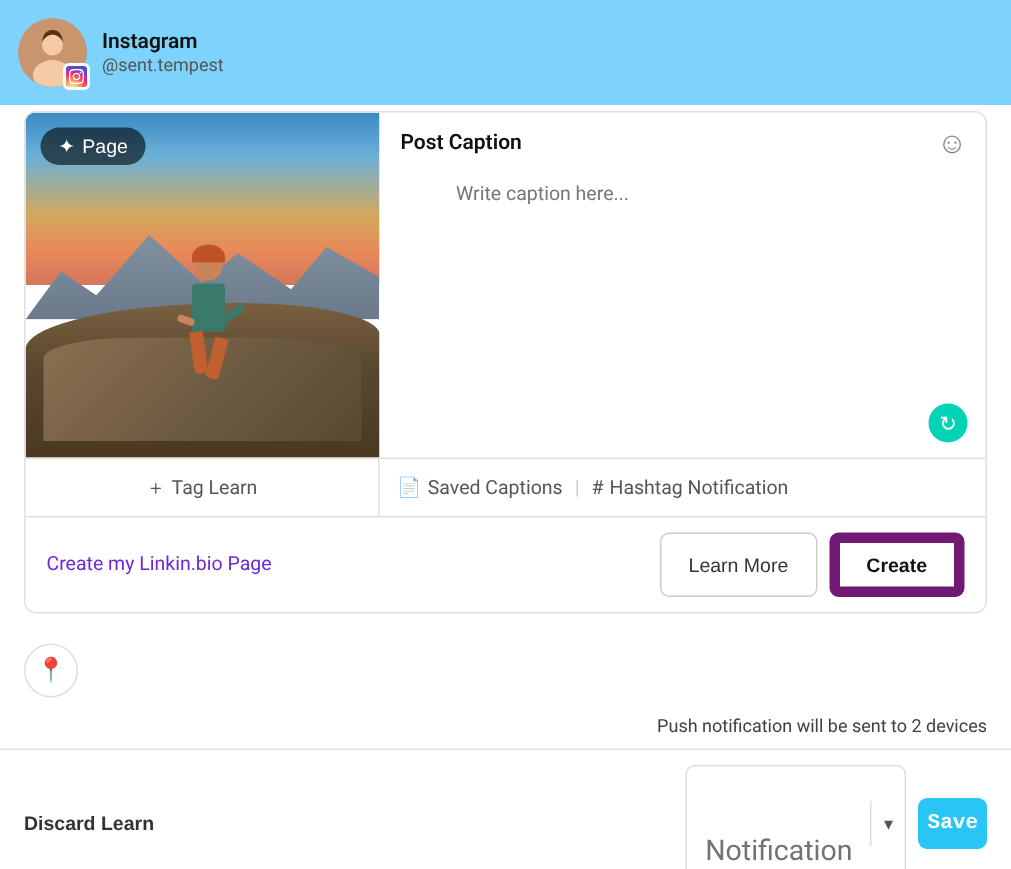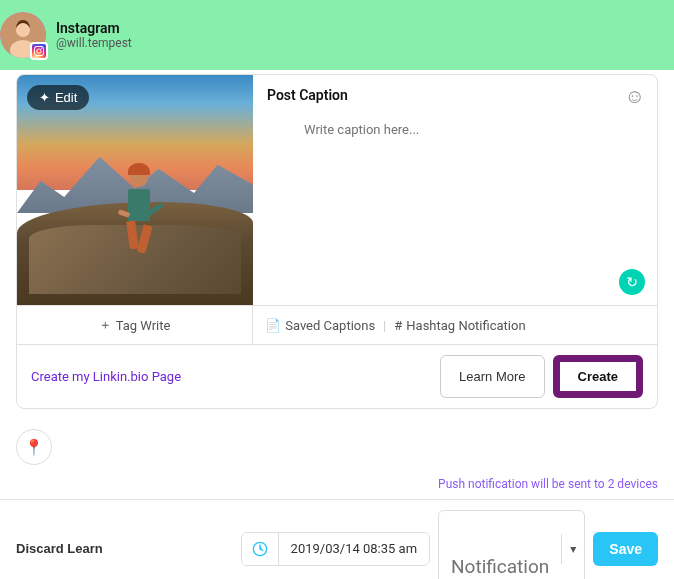--- a/index.html
+++ b/index.html
@@ -8,22 +8,22 @@
       background: #f5f5f5;
       width: 674px;
       min-height: 579px;
       background: #fff;
     }
 
     
     .header {
       display: flex;
       align-items: center;
-      padding: 12px 0;
-      background: #86efac;
+      padding: 12px 12px;
+      background: #7dd3fc;
     }
     .avatar-wrap {
       position: relative;
       width: 46px;
       height: 46px;
       margin-right: 10px;
     }
     .avatar-circle {
       width: 46px;
       height: 46px;
@@ -246,21 +246,21 @@
       cursor: pointer;
       font-size: 16px;
       color: #555;
     }
 
     
     .notification-row {
       text-align: right;
       padding: 4px 16px 8px 16px;
       font-size: 12px;
-      color: #8b5cf6;
+      color: #404040;
     }
 
     
     .footer-bar {
       display: flex;
       align-items: center;
       justify-content: space-between;
       padding: 10px 16px;
       border-top: 1px solid #e0e0e0;
       background: #fff;
@@ -319,24 +319,25 @@
       font-size: 12px;
       color: #555;
       border-left: 1px solid #ddd;
       cursor: pointer;
     }
     .save-btn {
       background: #29c5f6;
       color: #fff;
       border: none;
       border-radius: 6px;
-      padding: 9px 16px;
+      padding: 9px 6px;
       font-size: 14px;
       font-weight: 600;
       cursor: pointer;
+      font-family: Liberation Mono, monospace;
     }
 
     
     .photo-bg {
       width: 100%;
       height: 230px;
       position: relative;
       overflow: hidden;
     }
     .photo-sky {
@@ -443,21 +444,21 @@
       </svg>
     </div>
     <div class="instagram-badge">
       <svg viewBox="0 0 24 24" fill="white" xmlns="http://www.w3.org/2000/svg">
         <path d="M12 2.163c3.204 0 3.584.012 4.85.07 3.252.148 4.771 1.691 4.919 4.919.058 1.265.069 1.645.069 4.849 0 3.205-.012 3.584-.069 4.849-.149 3.225-1.664 4.771-4.919 4.919-1.266.058-1.644.07-4.85.07-3.204 0-3.584-.012-4.849-.07-3.26-.149-4.771-1.699-4.919-4.92-.058-1.265-.07-1.644-.07-4.849 0-3.204.013-3.583.07-4.849.149-3.227 1.664-4.771 4.919-4.919 1.266-.057 1.645-.069 4.849-.069zm0-2.163c-3.259 0-3.667.014-4.947.072-4.358.2-6.78 2.618-6.98 6.98-.059 1.281-.073 1.689-.073 4.948 0 3.259.014 3.668.072 4.948.2 4.358 2.618 6.78 6.98 6.98 1.281.058 1.689.072 4.948.072 3.259 0 3.668-.014 4.948-.072 4.354-.2 6.782-2.618 6.979-6.98.059-1.28.073-1.689.073-4.948 0-3.259-.014-3.667-.072-4.947-.196-4.354-2.617-6.78-6.979-6.98-1.281-.059-1.69-.073-4.949-.073zm0 5.838c-3.403 0-6.162 2.759-6.162 6.162s2.759 6.163 6.162 6.163 6.162-2.759 6.162-6.163c0-3.403-2.759-6.162-6.162-6.162zm0 10.162c-2.209 0-4-1.79-4-4 0-2.209 1.791-4 4-4s4 1.791 4 4c0 2.21-1.791 4-4 4zm6.406-11.845c-.796 0-1.441.645-1.441 1.44s.645 1.44 1.441 1.44c.795 0 1.439-.645 1.439-1.44s-.644-1.44-1.439-1.44z"></path>
       </svg>
     </div>
   </div>
   <div class="header-text">
     <div class="platform">Instagram</div>
-    <div class="handle">@will.tempest</div>
+    <div class="handle">@sent.tempest</div>
   </div>
 </div>
 
 <div class="main-card">
 
   <div class="post-area">
 
     <div class="photo-bg" style="width:236px;flex-shrink:0;">
       <div class="photo-sky"></div>
       <div class="photo-mountains"></div>
@@ -474,36 +475,36 @@
             <div class="person-arm-right"></div>
           </div>
           <div class="person-legs">
             <div class="person-leg" style="transform: rotate(-8deg);"></div>
             <div class="person-leg" style="transform: rotate(15deg); margin-top: 4px;"></div>
           </div>
         </div>
       </div>
       <button class="edit-btn">
         <span class="sparkle">✦</span>
-        <span>Edit</span>
+        <span>Page</span>
       </button>
     </div>
 
     <div class="caption-section">
       <div class="caption-label">Post Caption</div>
       <textarea class="caption-input" placeholder="Write caption here..." style=""></textarea>
       <button class="emoji-btn">☺</button>
       <button class="refresh-btn">↻</button>
     </div>
   </div>
 
   <div class="tag-bar">
     <div class="tag-people">
       <span>＋</span>
-      <span>Tag Write</span>
+      <span>Tag Learn</span>
     </div>
     <div class="hashtag-bar">
       <div class="saved-captions">
         <span>📄</span>
         <span>Saved Captions</span>
       </div>
       <span class="divider-pipe">|</span>
       <div class="hashtag-suggestions">
         <span>#</span>
         <span>Hashtag Notification</span>
@@ -527,28 +528,19 @@
   </button>
 </div>
 
 <div class="notification-row">
   <span>Push notification will be sent to 2 devices</span>
 </div>
 
 <div class="footer-bar">
   <button class="discard-btn">Discard Learn</button>
   <div class="footer-right">
-    <div class="datetime-box">
-      <div class="clock-icon-wrap">
-        <svg width="16" height="16" viewBox="0 0 24 24" fill="#29c5f6" xmlns="http://www.w3.org/2000/svg">
-          <circle cx="12" cy="12" r="10" stroke="#29c5f6" stroke-width="2" fill="none"></circle>
-          <path d="M12 6v6l4 2" stroke="#29c5f6" stroke-width="2" stroke-linecap="round"></path>
-        </svg>
-      </div>
-      <span class="datetime-text">2019/03/14 08:35 am</span>
-    </div>
     <div class="notification-select">
       <span class="notification-label">Notification</span>
       <span class="notification-arrow">▾</span>
     </div>
     <button class="save-btn">Save</button>
   </div>
 </div>
 
 </body></html>

